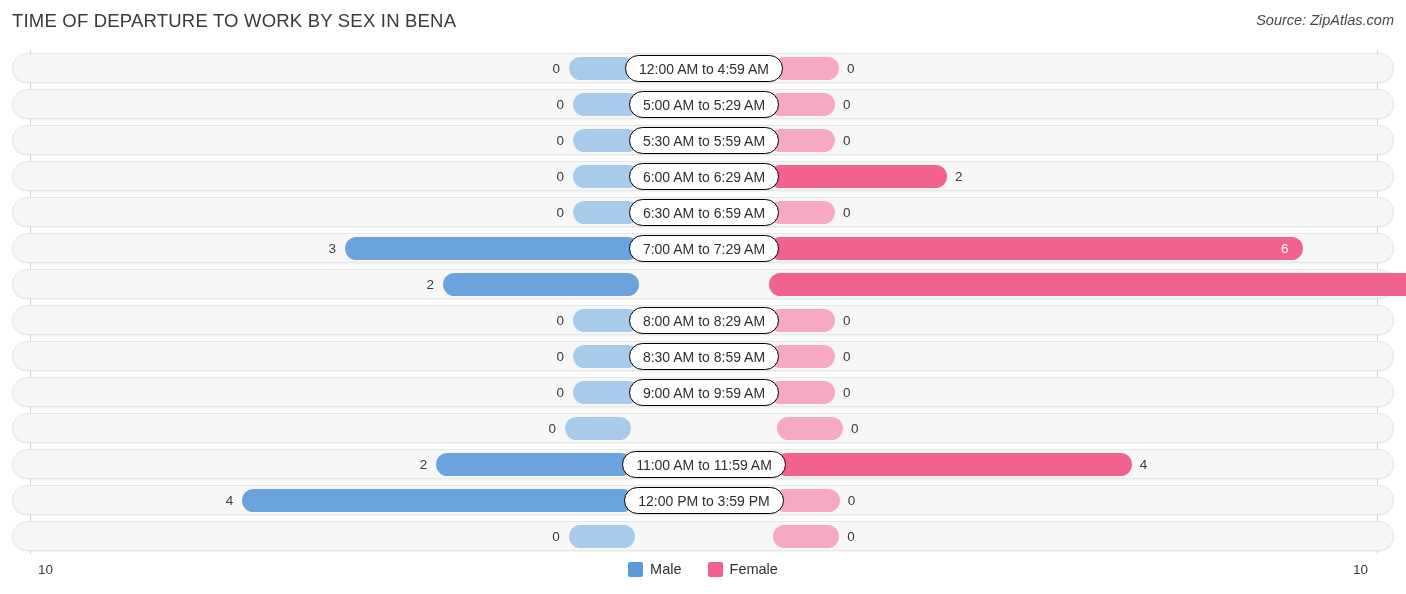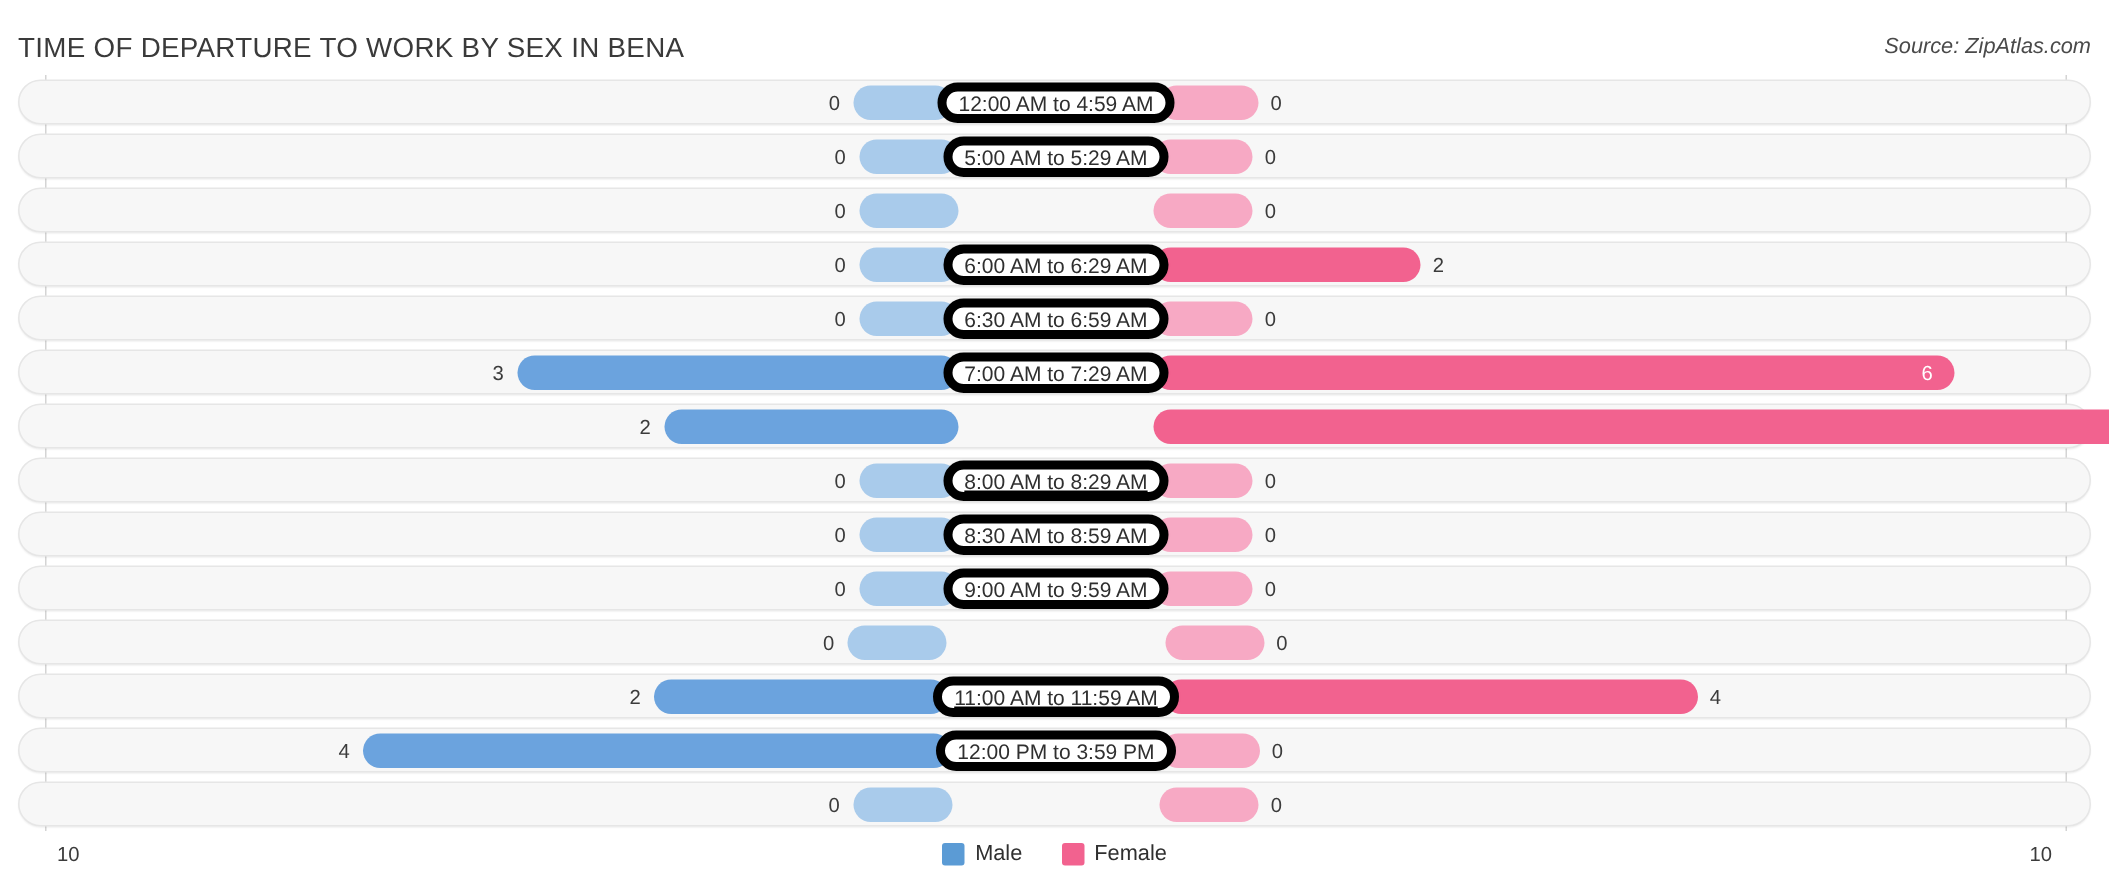--- a/index.html
+++ b/index.html
@@ -13,21 +13,21 @@
   .page {
     position: relative;
     width: 1406px;
     height: 594px;
     background: #ffffff;
   }
 
   
   .header {
     position: absolute;
-    top: 11px; left: 0;
+    top: 0; left: 0;
     width: 1406px;
     height: 42px;
   }
   .title {
     position: absolute;
     left: 12px;
     top: 10px;
     font-size: 18.5px;
     letter-spacing: 0.2px;
     color: #3a3a3a;
@@ -113,21 +113,21 @@
   .val-male   { text-align: right; }
   .val-female { text-align: left; }
 
   
   .cat-pill {
     position: absolute;
     top: 1px;
     height: 27px;
     background: #ffffff;
     border-radius: 14px;
-    border: 6px solid #000000;
+    border: 1px solid #000000;
     display: flex;
     align-items: center;
     justify-content: center;
     box-shadow: 0 0 2px rgba(0,0,0,0.06);
     z-index: 5;
     padding: 0 14px;
   }
   .cat-pill span {
     font-size: 14px;
     color: #2f2f2f;
@@ -210,20 +210,23 @@
             <span>5:00 AM to 5:29 AM</span>
           </div>
           <div class="val val-male" style="right: 829.094px;">0</div>
           <div class="val val-female" style="left: 830.094px;">0</div>
         </div>
       </div>
       <div class="row" style="top: 75px;">
         <div class="row-inner">
           <div class="bar bar-male zero" style="left: 559.906px; width: 66px;"></div>
           <div class="bar bar-female zero" style="left: 756.094px; width: 66px;"></div>
+          <div class="cat-pill" style="left: 615.906px; width: 150.188px;">
+            <span>5:30 AM to 5:59 AM</span>
+          </div>
           <div class="val val-male" style="right: 829.094px;">0</div>
           <div class="val val-female" style="left: 830.094px;">0</div>
         </div>
       </div>
       <div class="row" style="top: 111px;">
         <div class="row-inner">
           <div class="bar bar-male zero" style="left: 559.906px; width: 66px;"></div>
           <div class="bar bar-female" style="left: 756.094px; width: 178px;"></div>
           <div class="cat-pill" style="left: 615.906px; width: 150.188px;">
             <span>6:00 AM to 6:29 AM</span>
@@ -258,21 +261,21 @@
         <div class="row-inner">
           <div class="bar bar-male" style="left: 429.906px; width: 196px;"></div>
           <div class="bar bar-female" style="left: 756.094px; width: 801px;"></div>
           <div class="val val-male" style="right: 959.094px;">2</div>
         </div>
       </div>
       <div class="row" style="top: 255px;">
         <div class="row-inner">
           <div class="bar bar-male zero" style="left: 559.906px; width: 66px;"></div>
           <div class="bar bar-female zero" style="left: 756.094px; width: 66px;"></div>
-          <div class="cat-pill" style="left: 615.906px; width: 150.188px; text-decoration: underline;">
+          <div class="cat-pill" style="left: 615.906px; width: 150.188px;">
             <span>8:00 AM to 8:29 AM</span>
           </div>
           <div class="val val-male" style="right: 829.094px;">0</div>
           <div class="val val-female" style="left: 830.094px;">0</div>
         </div>
       </div>
       <div class="row" style="top: 291px;">
         <div class="row-inner">
           <div class="bar bar-male zero" style="left: 559.906px; width: 66px;"></div>
           <div class="bar bar-female zero" style="left: 756.094px; width: 66px;"></div>
@@ -299,21 +302,21 @@
           <div class="bar bar-male zero" style="left: 552.117px; width: 66px;"></div>
           <div class="bar bar-female zero" style="left: 763.883px; width: 66px;"></div>
           <div class="val val-male" style="right: 836.883px;">0</div>
           <div class="val val-female" style="left: 837.883px;">0</div>
         </div>
       </div>
       <div class="row" style="top: 399px;">
         <div class="row-inner">
           <div class="bar bar-male" style="left: 423.156px; width: 196px;"></div>
           <div class="bar bar-female" style="left: 762.844px; width: 356px;"></div>
-          <div class="cat-pill" style="left: 609.156px; width: 163.688px; text-decoration: underline;">
+          <div class="cat-pill" style="left: 609.156px; width: 163.688px;">
             <span>11:00 AM to 11:59 AM</span>
           </div>
           <div class="val val-male" style="right: 965.844px;">2</div>
           <div class="val val-female" style="left: 1126.84px;">4</div>
         </div>
       </div>
       <div class="row" style="top: 435px;">
         <div class="row-inner">
           <div class="bar bar-male" style="left: 229.234px; width: 392px;"></div>
           <div class="bar bar-female zero" style="left: 760.766px; width: 66px;"></div>

